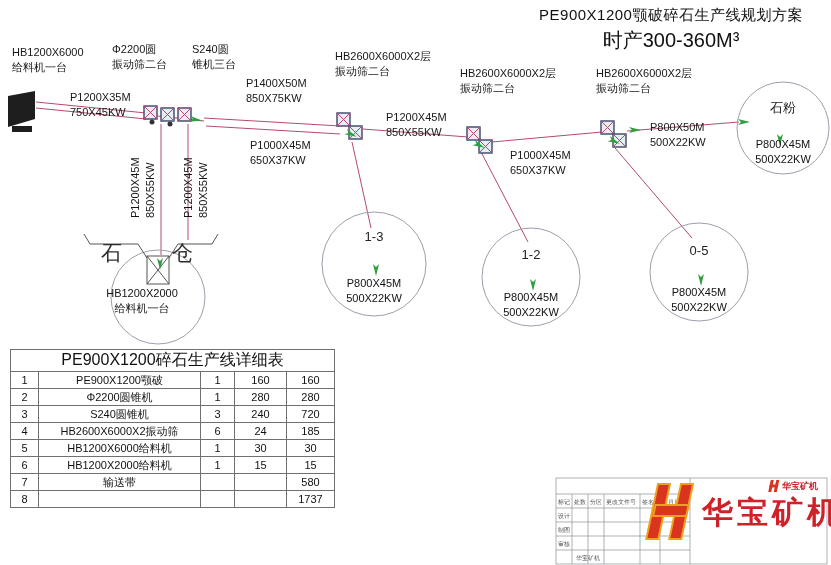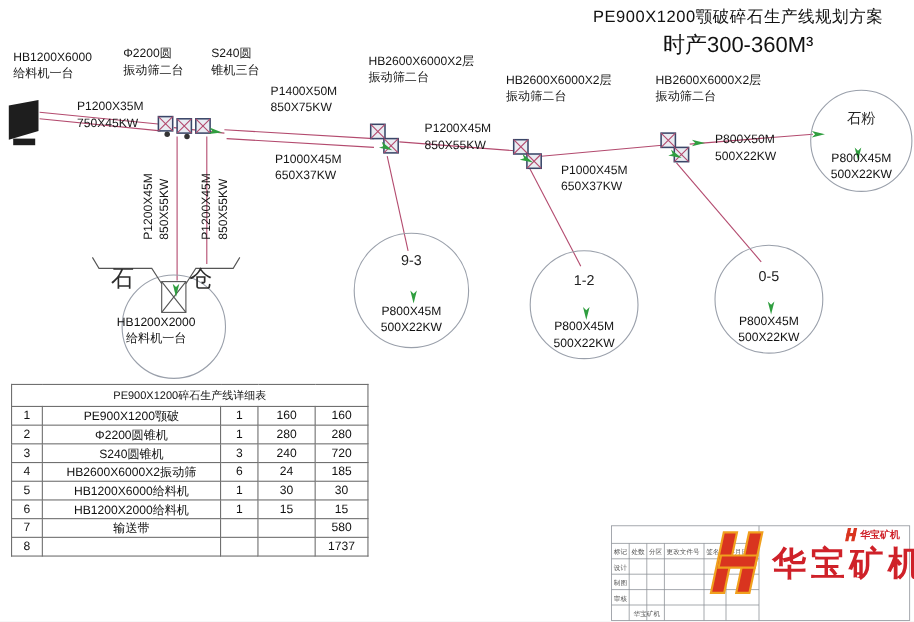--- a/index.html
+++ b/index.html
@@ -11,21 +11,21 @@
   .vlbl{transform:rotate(-90deg);transform-origin:0 0}
   .cblock{position:absolute;width:110px;text-align:center;font-size:11px;line-height:15px}
   .cblock span{display:block}
   .cname{position:absolute;width:110px;text-align:center;font-size:13px;color:#222}
   .silo-char{position:absolute;font-size:21px;color:#2c2c2c;letter-spacing:1px}
   .page-title{position:absolute;left:516px;top:6px;width:310px;text-align:center}
   .page-title .t1{font-size:15px;letter-spacing:0.5px}
   .page-title .t2{font-size:20px;margin-top:2px}
   .detail-table{position:absolute;left:10px;top:349px;border-collapse:collapse;font-size:11px;color:#111;background:#fff}
   .detail-table td{border:1px solid #707070;padding:0 3px;height:17px;text-align:center;white-space:nowrap}
-  .detail-table .tt td{height:20px;font-size:10px}
+  .detail-table .tt td{height:20px;font-size:16px}
   .detail-table .ft td{height:20px}
   .tb-label{position:absolute;font-size:6px;color:#555;white-space:nowrap}
   .logo-big{position:absolute;left:644px;top:482px;display:flex;align-items:center}
   .logo-big .txt{font-size:31px;font-weight:bold;color:#cf2129;letter-spacing:4px;margin-left:6px;white-space:nowrap}
   .logo-small{position:absolute;left:768px;top:479px;display:flex;align-items:center}
   .logo-small .txt{font-size:9px;font-weight:bold;color:#cf2129;margin-left:2px;white-space:nowrap}
 </style>
 </head>
 <body>
 
@@ -195,21 +195,21 @@
     <span>P800X50M</span>
     <span>500X22KW</span>
   </div>
 
   <div class="cname" style="left:728px;top:99px">石粉</div>
   <div class="cblock" style="left:728px;top:137px">
     <span>P800X45M</span>
     <span>500X22KW</span>
   </div>
 
-  <div class="cname" style="left:319px;top:229px">9-3</div>
+  <div class="cname" style="left:319px;top:229px">1-3</div>
   <div class="cblock" style="left:319px;top:276px">
     <span>P800X45M</span>
     <span>500X22KW</span>
   </div>
 
   <div class="cname" style="left:476px;top:247px">1-2</div>
   <div class="cblock" style="left:476px;top:290px">
     <span>P800X45M</span>
     <span>500X22KW</span>
   </div>

